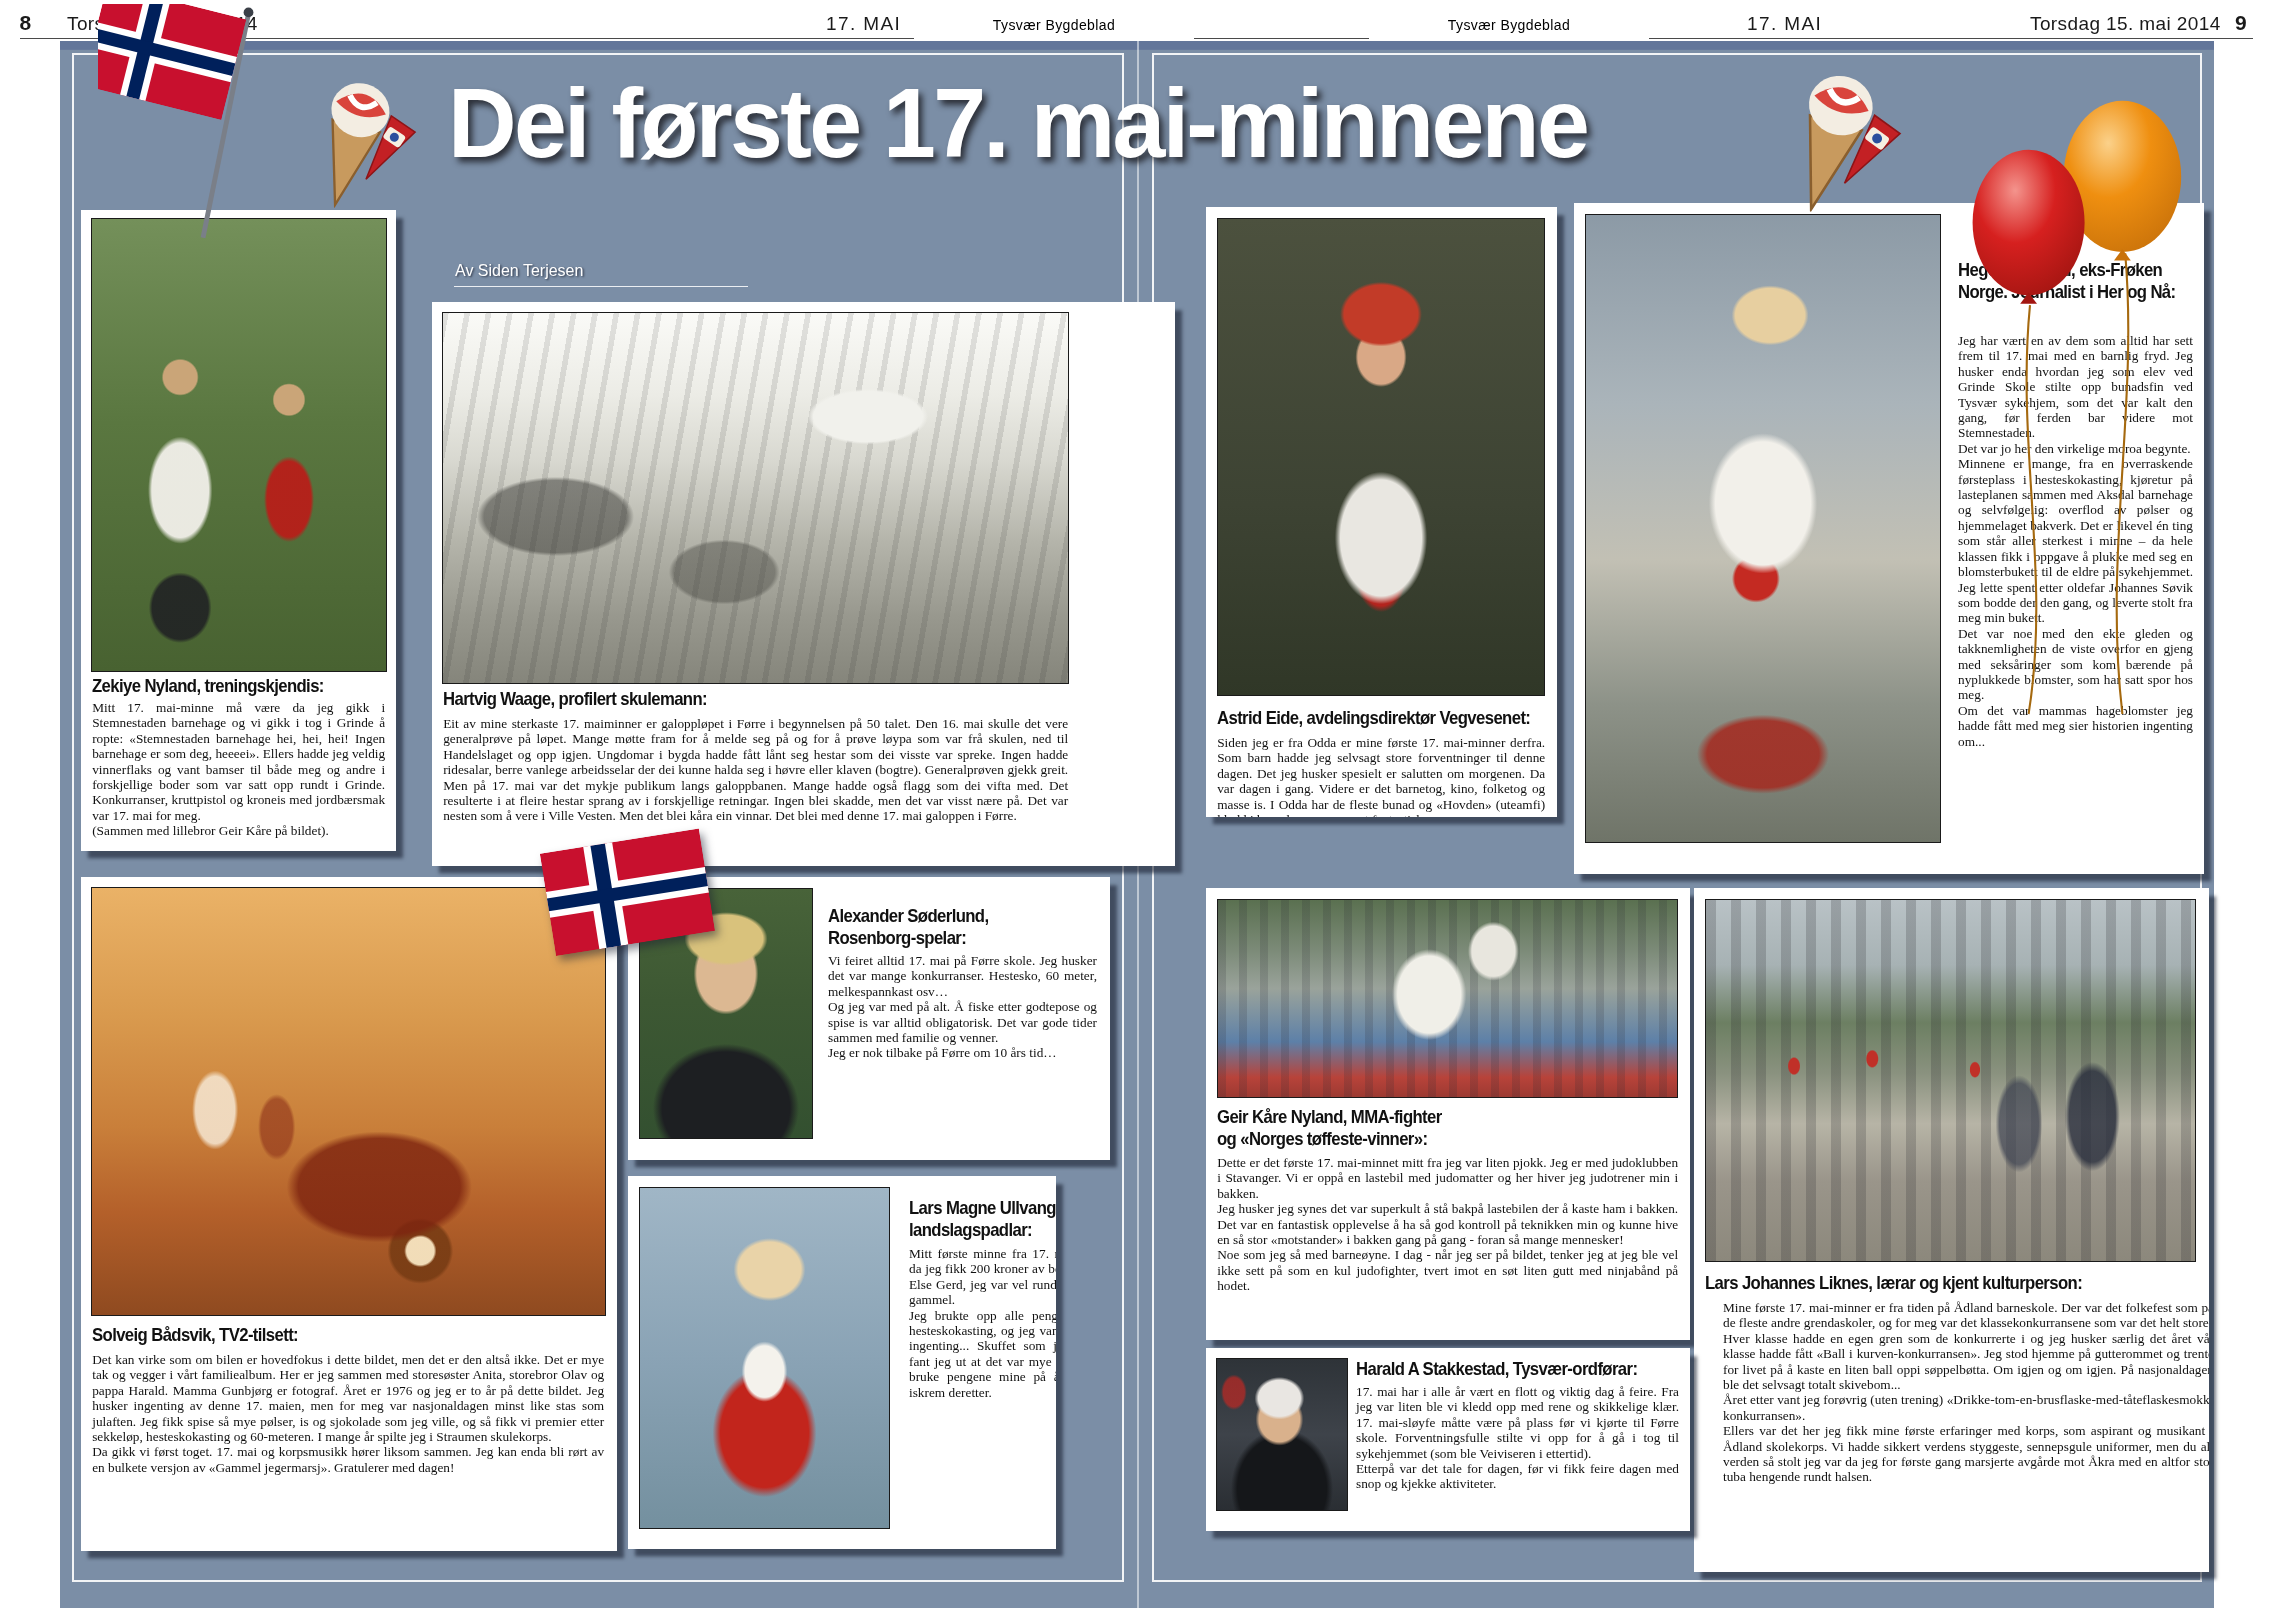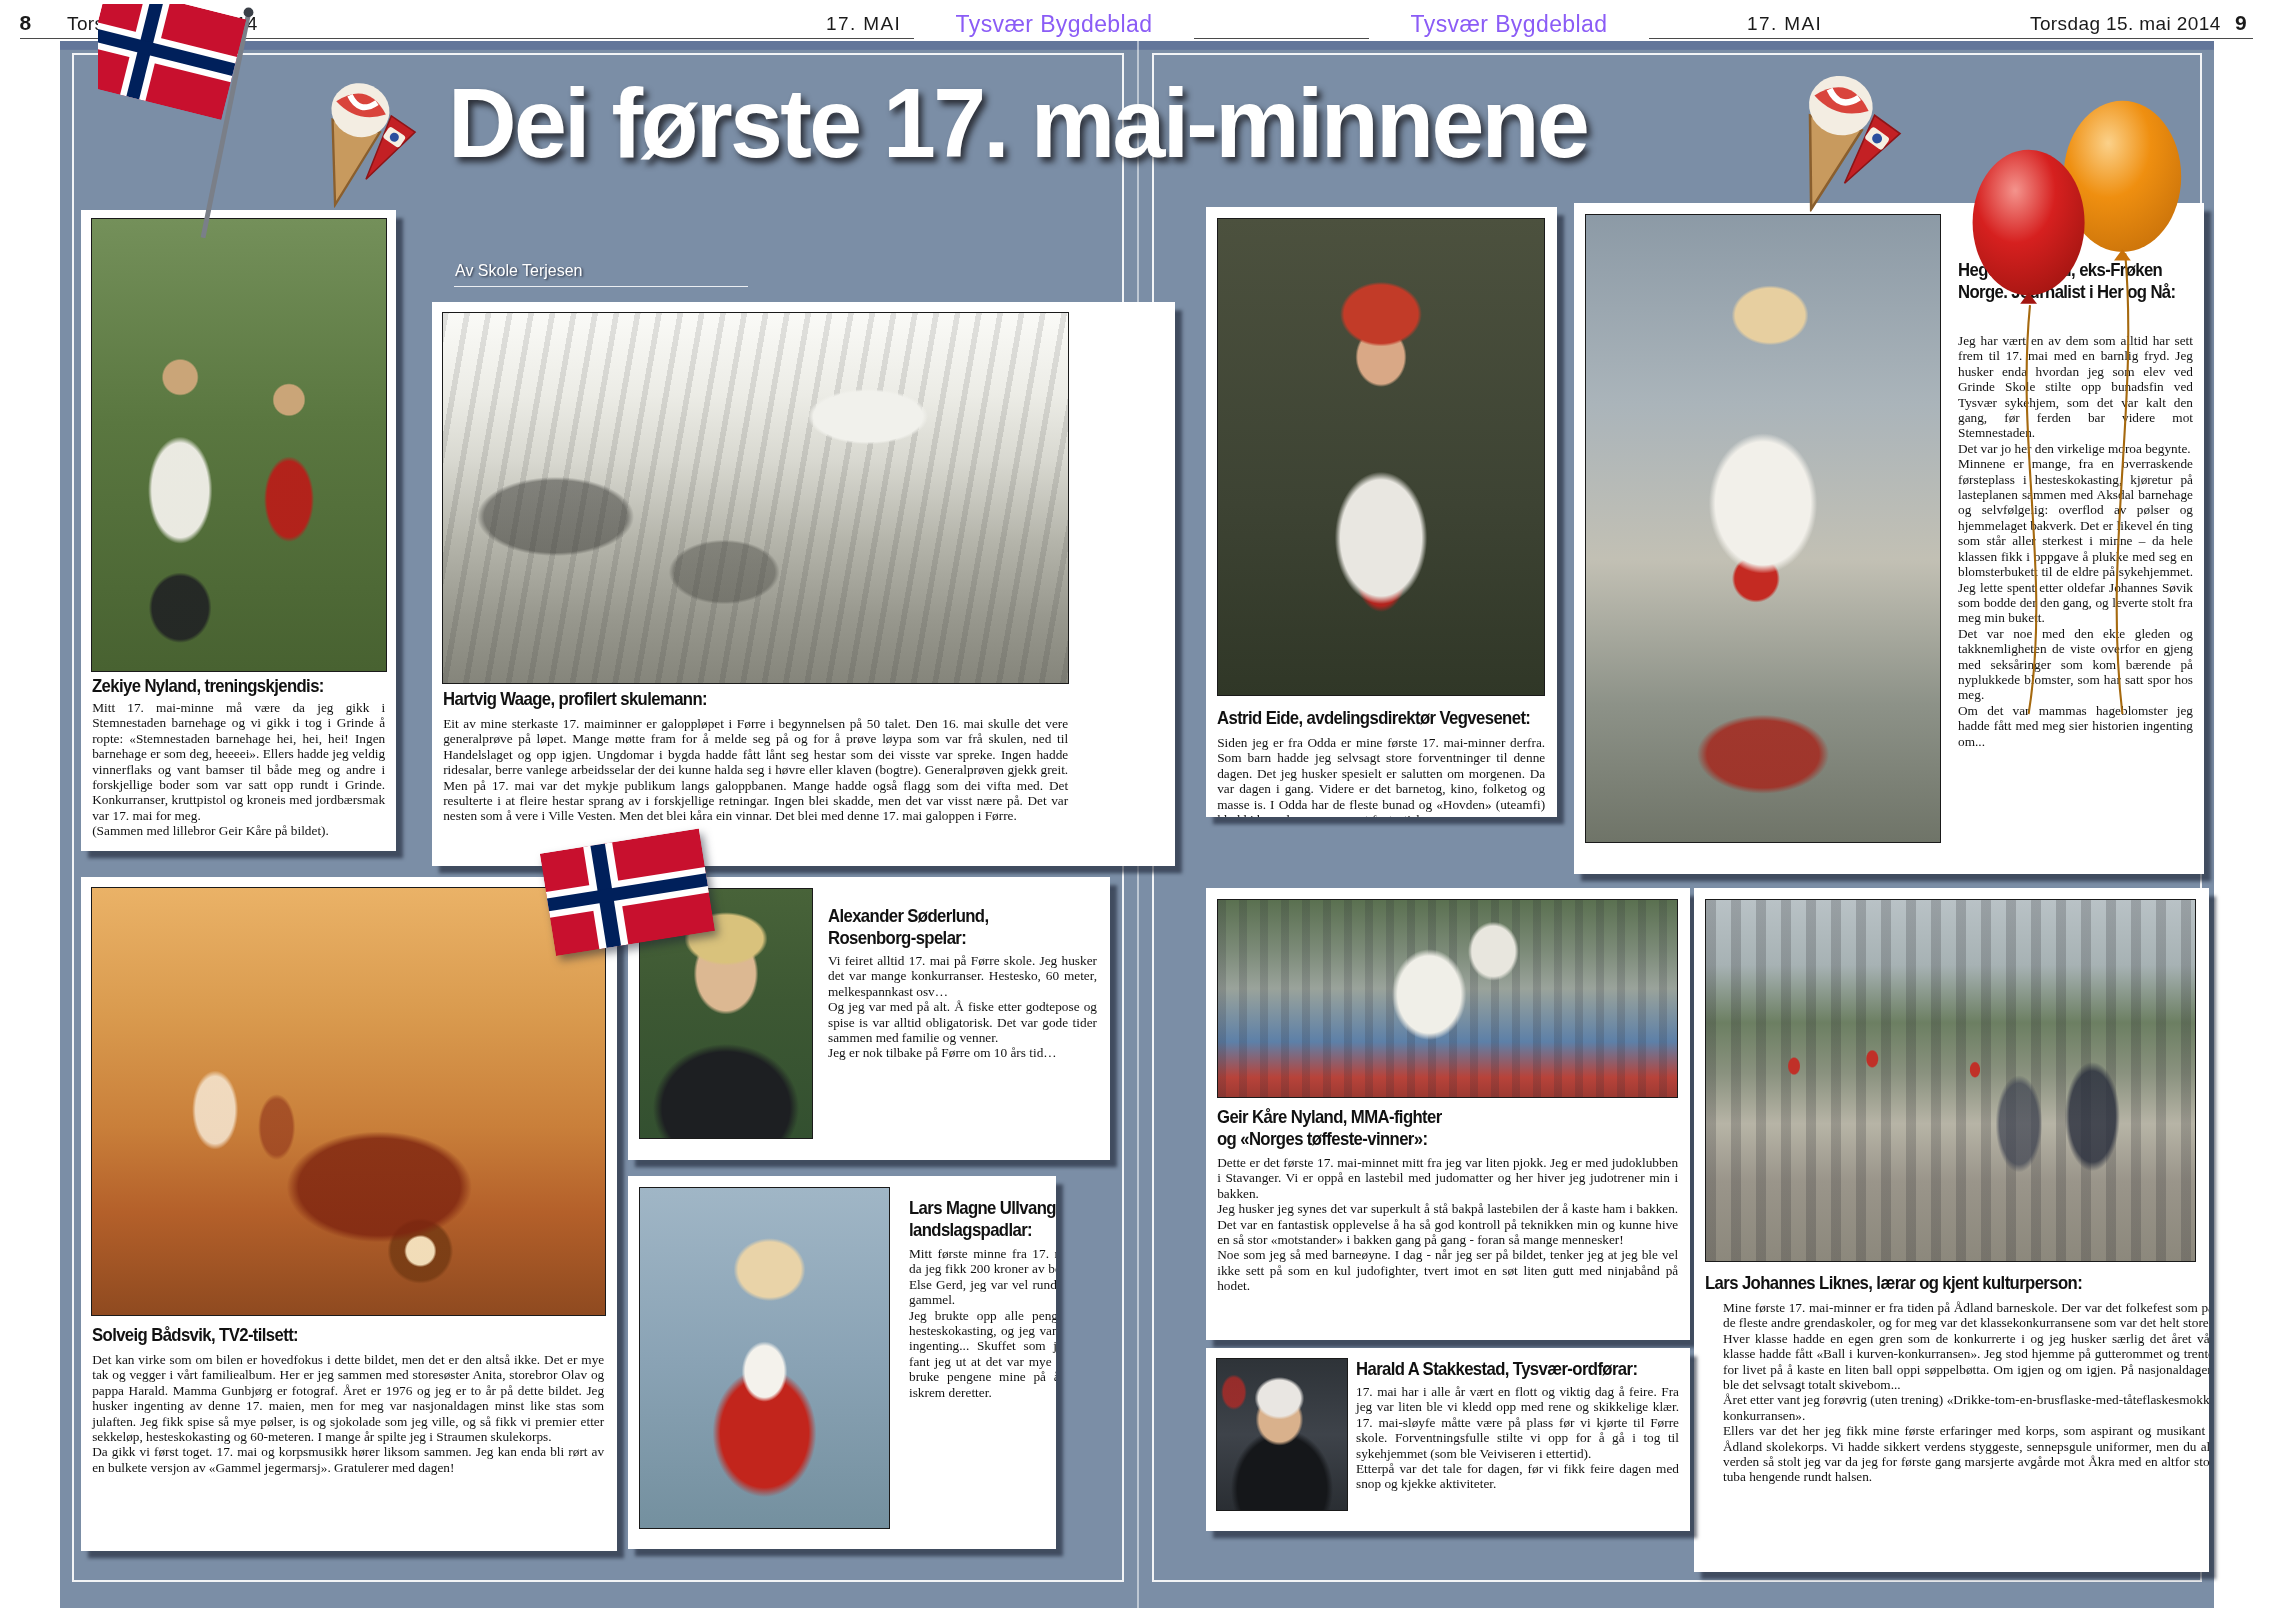--- a/index.html
+++ b/index.html
@@ -3,21 +3,21 @@
 <meta charset="utf-8">
 <style>
   html,body{margin:0;padding:0;background:#e9e9e9;}
   #canvas{position:relative;width:2273px;height:1617px;background:#ffffff;overflow:hidden;
           font-family:"Liberation Sans",sans-serif;}
   
   .hdr{position:absolute;color:#1a1a1a;font-size:19px;letter-spacing:0.4px;white-space:nowrap;}
   .hdr.bold{font-weight:bold;font-size:21px;}
   #rule{position:absolute;left:19.6px;top:38px;width:2233px;height:1.4px;background:#4a4a4a;}
   .tab{position:absolute;top:0;height:49px;background:#ffffff;display:flex;align-items:center;
-       justify-content:center;font-size:23px;color:#8b5cf6;letter-spacing:0.4px;}
+       justify-content:center;font-size:14px;color:#000000;letter-spacing:0.4px;}
   
   #bluebg{position:absolute;left:60px;top:41px;width:2154px;height:1567px;
           background:linear-gradient(180deg,#63769a 0,#63769a 8.4px,#7b8ea6 9px);}
   .frame{position:absolute;border:2.1px solid rgba(255,255,255,.9);}
   #fold{position:absolute;left:1137px;top:41px;width:2.1px;height:1567px;background:rgba(255,255,255,.5);}
   
   #headline{position:absolute;left:448px;top:67px;color:#fff;font-weight:bold;font-size:98px;
             letter-spacing:-2.8px;white-space:nowrap;text-shadow:4.2px 4.9px 6.3px rgba(25,25,30,.8);
             transform:scaleX(.97);transform-origin:0 0;}
   #intro{position:absolute;left:455px;top:200px;width:609px;color:#fff;font-weight:bold;
@@ -111,21 +111,21 @@
   <div id="rule"></div>
   <div class="tab" style="left:914px;width:280px">Tysvær Bygdeblad</div>
   <div class="tab" style="left:1369px;width:280px">Tysvær Bygdeblad</div>
 
   <div id="bluebg"></div>
   <div class="frame" style="left:72px;top:53px;width:1048px;height:1525px"></div>
   <div class="frame" style="left:1152px;top:53px;width:1046px;height:1525px"></div>
   <div id="fold"></div>
 
   <div id="headline">Dei første 17. mai-minnene</div>
-  <div id="byline">Av Skole Terjesen</div>
+  <div id="byline">Av Siden Terjesen</div>
   <div id="byline-rule"></div>
 
   <div class="box" style="left:81px;top:210px;width:315px;height:641px">
     <div class="photo ph-zekiye" style="left:9.8px;top:8.4px;width:294px;height:452px"></div>
     <h2 class="art-heading" style="left:11.2px;top:465px">Zekiye Nyland, treningskjendis:</h2>
     <div class="art-body" style="left:11.2px;top:490px;width:293px">Mitt 17. mai-minne må være da jeg gikk i Stemnestaden barnehage og vi gikk i tog i Grinde å ropte: «Stemnestaden barnehage hei, hei, hei! Ingen barnehage er som deg, heeeei». Ellers hadde jeg veldig vinnerflaks og vant bamser til både meg og andre i forskjellige boder som var satt opp rundt i Grinde. Konkurranser, kruttpistol og kroneis med jordbærsmak var 17. mai for meg.
 (Sammen med lillebror Geir Kåre på bildet).</div>
   </div>
 
   <div class="box" style="left:432px;top:302px;width:743px;height:564px">

